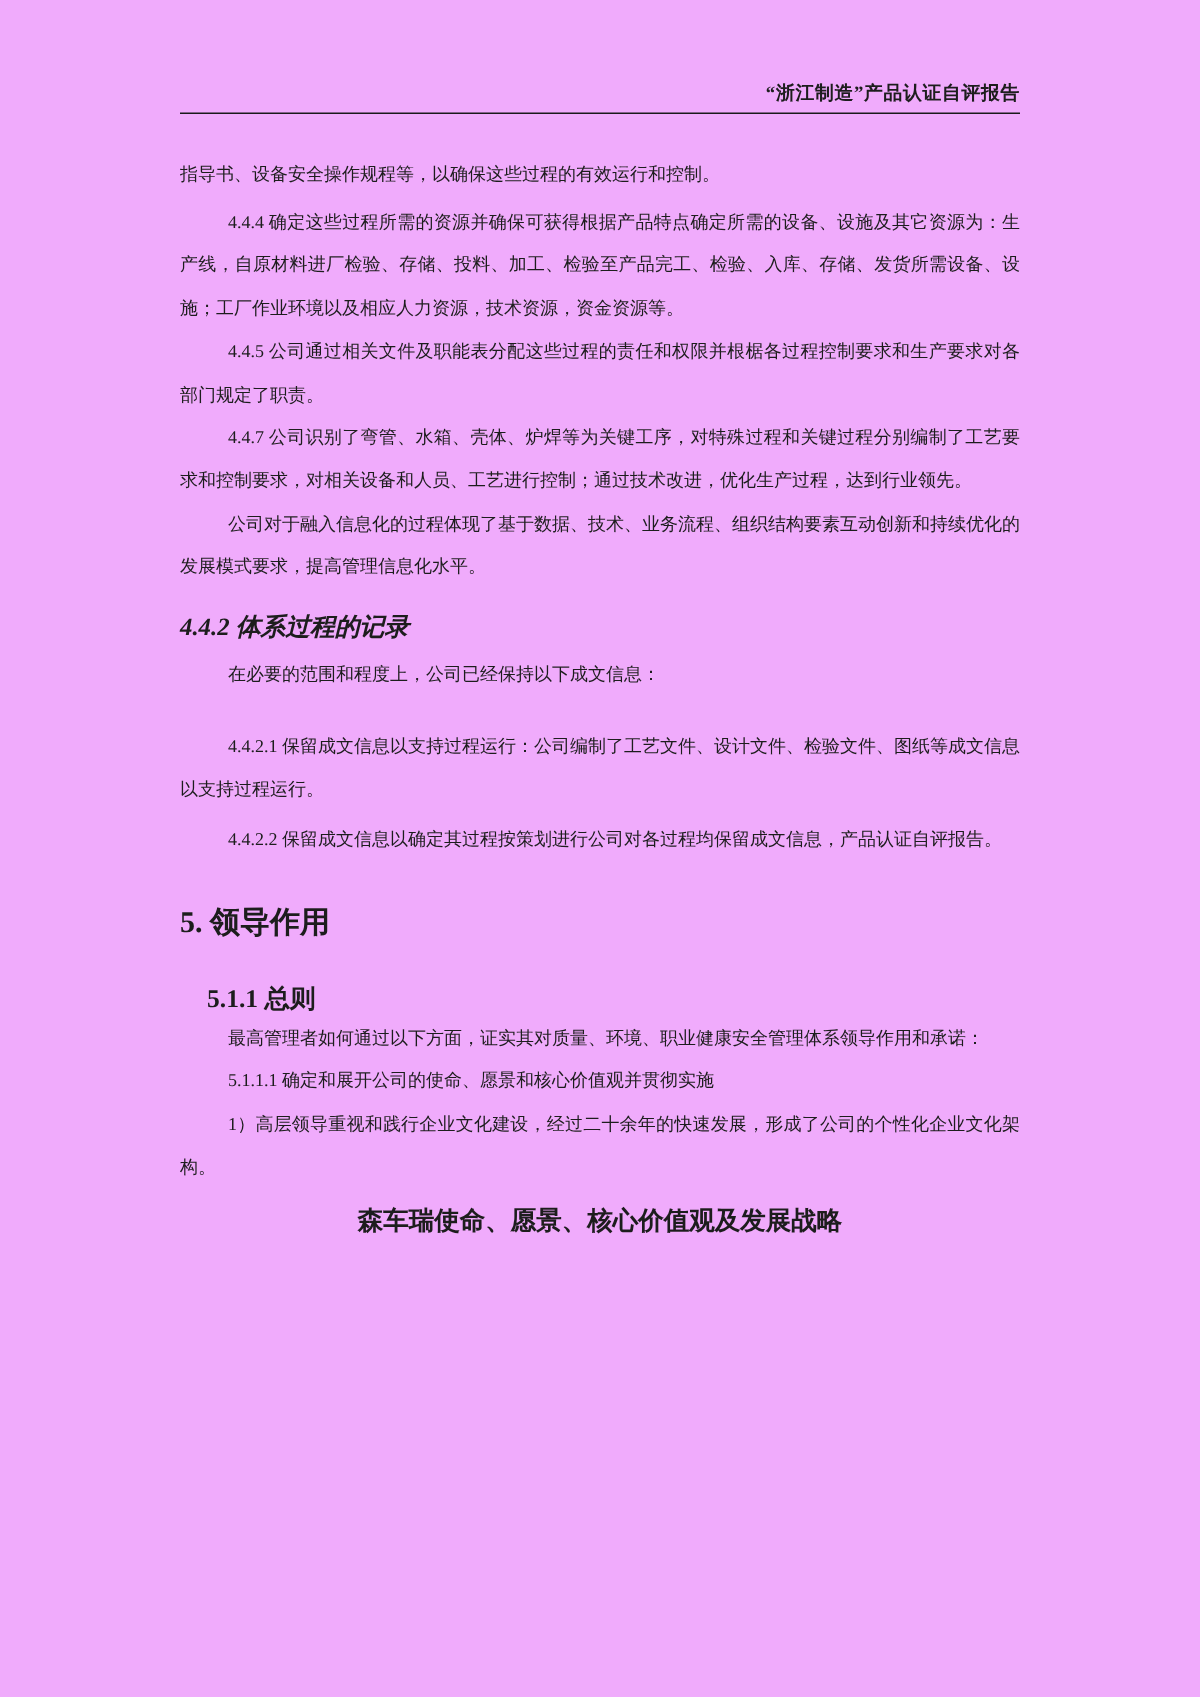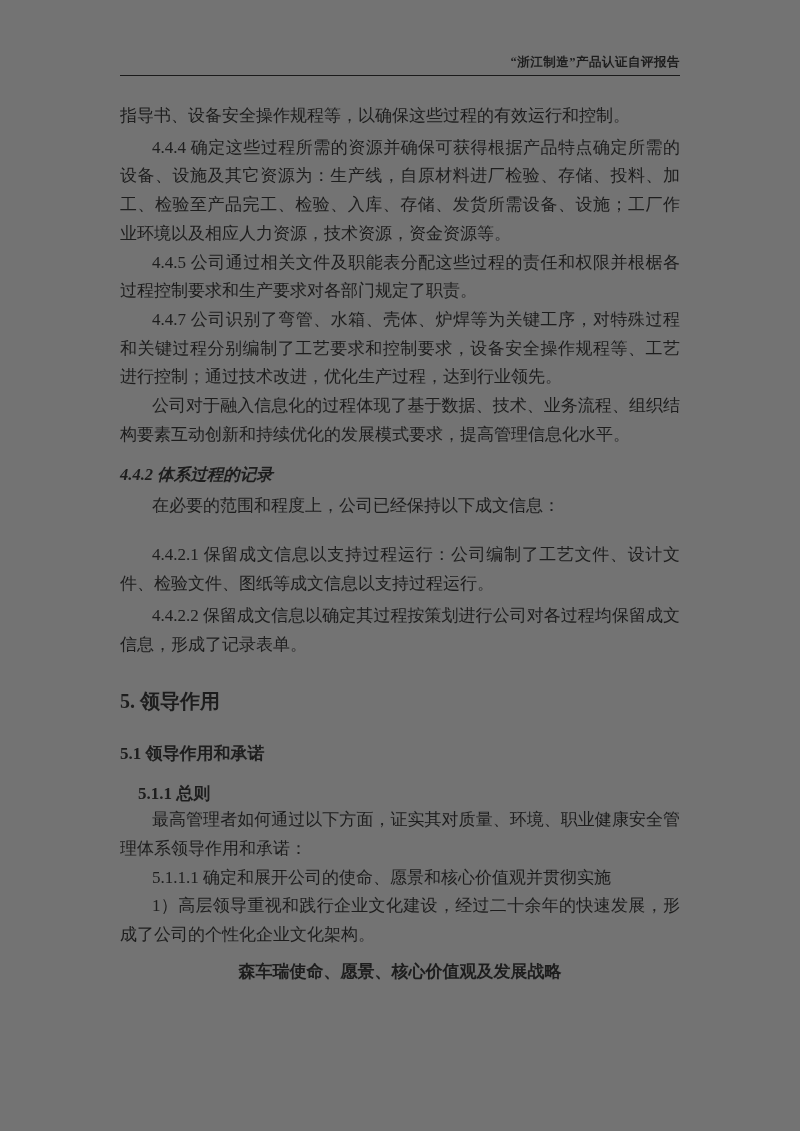--- a/index.html
+++ b/index.html
@@ -1,40 +1,40 @@
 <!DOCTYPE html>
 <html><head>
 <meta charset="utf-8">
 <style>
   html, body { margin: 0; padding: 0; background: #ffffff; }
   .page {
     position: relative;
     width: 800px;
     height: 1131px;
     margin: 0 auto;
-    background: #737373;
+    background: #f0abfc;
     box-sizing: border-box;
     padding: 54px 120px 0 120px;
     color: #1d1d1d;
     font-family: "Liberation Serif", "DejaVu Serif", serif;
     overflow: hidden;
   }
   .page-header {
     text-align: right;
     font-weight: bold;
     font-size: 12.5px;
     line-height: 16px;
     padding-bottom: 5px;
     border-bottom: 1.5px solid #1a1a1a;
     margin-bottom: 26px;
     letter-spacing: 0.5px;
   }
   .para {
     margin: 0;
-    font-size: 17px;
+    font-size: 12px;
     line-height: 28.7px;
     text-align: justify;
     text-indent: 32px;
   }
   .para.no-indent { text-indent: 0; }
   .p444  { margin-top: 3px; }
   .p4421 { margin-top: 20px; }
   .p4422 { margin-top: 4px; }
   .h442 {
     font-size: 16.5px;
@@ -75,30 +75,29 @@
 
 <div class="page">
   <header class="page-header">
     <span>“浙江制造”产品认证自评报告</span>
   </header>
 
   <main>
     <p class="para no-indent">指导书、设备安全操作规程等，以确保这些过程的有效运行和控制。</p>
     <p class="para p444">4.4.4 确定这些过程所需的资源并确保可获得根据产品特点确定所需的设备、设施及其它资源为：生产线，自原材料进厂检验、存储、投料、加工、检验至产品完工、检验、入库、存储、发货所需设备、设施；工厂作业环境以及相应人力资源，技术资源，资金资源等。</p>
     <p class="para">4.4.5 公司通过相关文件及职能表分配这些过程的责任和权限并根椐各过程控制要求和生产要求对各部门规定了职责。</p>
-    <p class="para">4.4.7 公司识别了弯管、水箱、壳体、炉焊等为关键工序，对特殊过程和关键过程分别编制了工艺要求和控制要求，设备安全操作规程等、工艺进行控制；通过技术改进，优化生产过程，达到行业领先。</p>
+    <p class="para">4.4.7 公司识别了弯管、水箱、壳体、炉焊等为关键工序，对特殊过程和关键过程分别编制了工艺要求和控制要求，对相关设备和人员、工艺进行控制；通过技术改进，优化生产过程，达到行业领先。</p>
     <p class="para">公司对于融入信息化的过程体现了基于数据、技术、业务流程、组织结构要素互动创新和持续优化的发展模式要求，提高管理信息化水平。</p>
 
     <h3 class="h442">4.4.2 体系过程的记录</h3>
     <p class="para">在必要的范围和程度上，公司已经保持以下成文信息：</p>
     <p class="para p4421">4.4.2.1 保留成文信息以支持过程运行：公司编制了工艺文件、设计文件、检验文件、图纸等成文信息以支持过程运行。</p>
-    <p class="para p4422">4.4.2.2 保留成文信息以确定其过程按策划进行公司对各过程均保留成文信息，形成了记录表单。</p>
+    <p class="para p4422">4.4.2.2 保留成文信息以确定其过程按策划进行公司对各过程均保留成文信息，产品认证自评报告。</p>
 
     <h1 class="h5">5. 领导作用</h1>
-    <h2 class="h51">5.1 领导作用和承诺</h2>
     <h3 class="h511">5.1.1 总则</h3>
 
     <p class="para">最高管理者如何通过以下方面，证实其对质量、环境、职业健康安全管理体系领导作用和承诺：</p>
     <p class="para">5.1.1.1 确定和展开公司的使命、愿景和核心价值观并贯彻实施</p>
     <p class="para">1）高层领导重视和践行企业文化建设，经过二十余年的快速发展，形成了公司的个性化企业文化架构。</p>
 
     <p class="para caption">森车瑞使命、愿景、核心价值观及发展战略</p>
   </main>
 </div>
 

